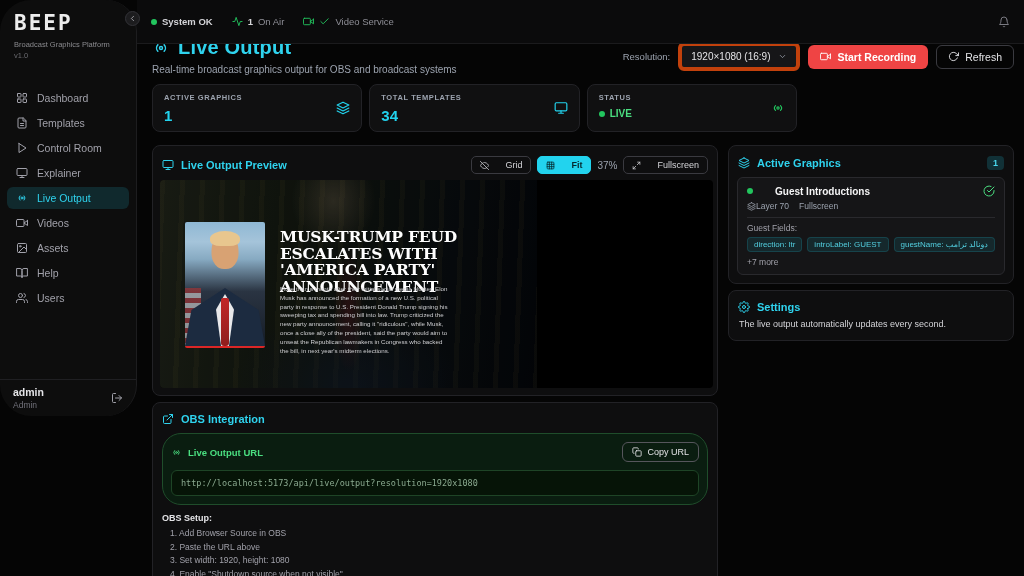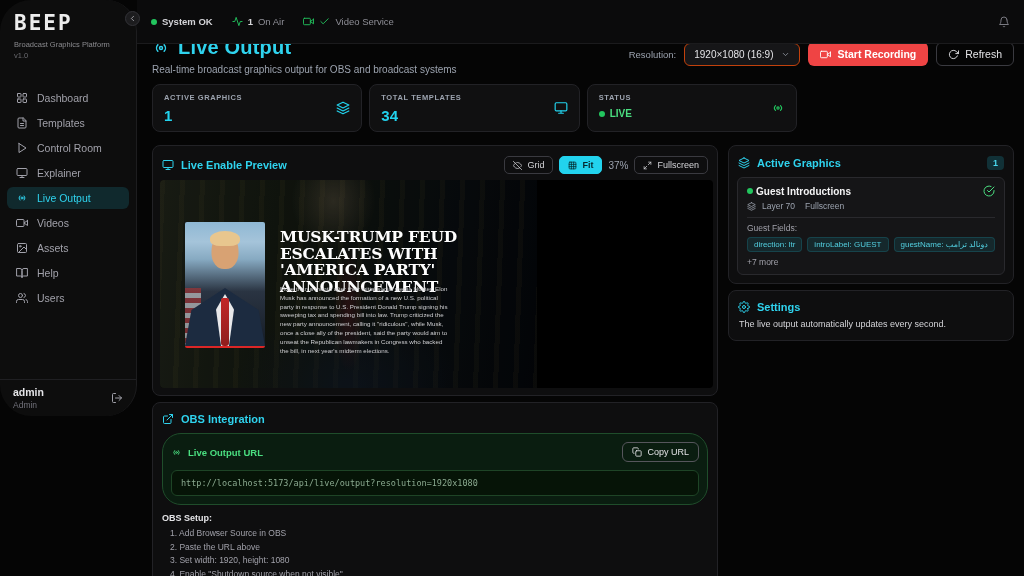--- a/index.html
+++ b/index.html
@@ -41,21 +41,21 @@
 
   
   .content { margin-left:137px; padding:36px 10px 8px 15px; }
   .page-head { display:flex; align-items:flex-start; justify-content:space-between; margin-bottom:9px; }
   .title-row { display:flex; align-items:center; gap:8px; color:#2fd3ee; }
   .title-row .t-icon { font-size:18px; display:flex; }
   .page-title { font-size:20px; font-weight:bold; letter-spacing:0.2px; }
   .page-sub { font-size:10px; color:#9ca3af; margin-top:5px; }
   .head-controls { display:flex; align-items:center; gap:8px; margin-top:6px; }
   .res-label { font-size:9.5px; color:#9ca3af; }
-  .select { display:flex; align-items:center; gap:8px; background:#161618; border:1px solid #c2410c;
+  .select { display:flex; align-items:center; gap:8px; background:#161618; border:4px solid #c2410c;
     border-radius:6px; padding:5px 9px; font-size:10px; color:#e4e4e7; cursor:pointer; }
   .select .chev { font-size:9px; color:#9ca3af; display:flex; }
   .btn { display:flex; align-items:center; gap:6px; border-radius:6px; padding:5px 11px;
     font-size:10.5px; cursor:pointer; border:1px solid transparent; }
   .btn .b-icon { font-size:11px; display:flex; }
   .btn-danger { background:#ef4444; color:#fff; font-weight:bold; }
   .btn-outline { background:transparent; border-color:#3a3a40; color:#e4e4e7; }
 
   .stats-row { display:flex; gap:7px; width:645px; margin-bottom:13px; }
   .stat-card { flex:1; background:#101011; border:1px solid #222226; border-radius:8px;
@@ -69,21 +69,21 @@
 
   .cols { display:flex; gap:10px; align-items:flex-start; }
   .col-left { width:566px; }
   .col-right { flex:1; }
   .panel { background:#0e0e0f; border:1px solid #222226; border-radius:8px; padding:7px; }
   .panel-head { display:flex; align-items:center; gap:7px; color:#2fd3ee; padding:3px 2px 6px; }
   .panel-head .p-icon { font-size:12px; display:flex; }
   .panel-title { font-size:11px; font-weight:bold; }
 
   .preview-tools { margin-left:auto; display:flex; align-items:center; gap:6px; }
-  .tool-btn { display:flex; align-items:center; gap:5px; font-size:9px; color:#d4d4d8;
+  .tool-btn { display:flex; align-items:center; gap:16px; font-size:9px; color:#d4d4d8;
     border:1px solid #3a3a40; border-radius:5px; padding:3px 8px; cursor:pointer; background:transparent; }
   .tool-btn .t-ic { font-size:9px; display:flex; }
   .tool-btn.active { background:#22d3ee; border-color:#22d3ee; color:#06282e; font-weight:bold; }
   .zoom-pct { font-size:10px; color:#9ca3af; }
 
   .preview-canvas { position:relative; width:553px; height:208px; background:#000; border-radius:4px;
     overflow:hidden; }
   .gfx { position:absolute; left:0; top:0; width:377px; height:208px; overflow:hidden;
     background:
       radial-gradient(ellipse 60px 70px at 46% 10%, rgba(205,175,140,0.22), transparent 70%),
@@ -123,26 +123,26 @@
   .copy-btn .c-ic { font-size:10px; display:flex; }
   .obs-url { margin-top:8px; background:#061407; border:1px solid #1e4426; border-radius:6px;
     padding:7px 9px; font-family:"DejaVu Sans Mono", monospace; font-size:8.5px; color:#8aa98f; }
   .obs-setup-title { font-size:9px; font-weight:bold; color:#e4e4e7; margin:2px 2px 4px; }
   .obs-steps { list-style:none; margin:0 2px; }
   .obs-steps li { font-size:8.5px; color:#a1a1aa; line-height:1.6; padding-left:8px; }
 
   .ag-badge { margin-left:auto; background:rgba(34,211,238,0.18); color:#49d8ee; font-size:9px;
     font-weight:bold; border-radius:4px; padding:2px 6px; }
   .ag-card { background:#151517; border:1px solid #29292d; border-radius:6px; padding:7px 9px; margin:1px; }
-  .ag-row1 { display:flex; align-items:center; gap:3px; }
+  .ag-row1 { display:flex; align-items:center; gap:22px; }
   .ag-name { font-size:10px; font-weight:bold; color:#f4f4f5; }
   .ag-check { margin-left:auto; color:#4ade80; font-size:12px; display:flex; }
   .ag-row2 { display:flex; align-items:center; gap:10px; margin-top:4px; color:#9ca3af; font-size:8.5px; }
   .ag-row2 .l-ic { font-size:9px; display:flex; }
-  .ag-meta { display:flex; align-items:center; gap:6px; }
+  .ag-meta { display:flex; align-items:center; gap:0; }
   .ag-divider { border-top:1px solid #29292d; margin:6px 0 5px; }
   .ag-fields-label { font-size:8.5px; color:#a1a1aa; margin-bottom:4px; }
   .ag-tags { display:flex; align-items:center; gap:5px; flex-wrap:wrap; }
   .tag { background:rgba(34,211,238,0.10); border:1px solid rgba(34,211,238,0.16); color:#53cfe0;
     font-size:8px; padding:2px 6px; border-radius:4px; }
   .tag-more { font-size:8.5px; color:#a1a1aa; }
 
   .settings-panel { margin-top:6px; }
   .settings-text { font-size:9px; color:#d4d4d8; padding:0 3px 4px; }
 </style>
@@ -392,21 +392,21 @@
 
     <div class="col-left">
       <div class="panel">
         <div class="panel-head">
           <span class="p-icon">
               <svg class="ic" viewBox="0 0 24 24">
                 <rect x="2" y="3" width="20" height="14" rx="2"></rect>
                 <path d="M8 21h8M12 17v4"></path>
               </svg>
             </span>
-          <span class="panel-title">Live Enable Preview</span>
+          <span class="panel-title">Live Output Preview</span>
           <div class="preview-tools">
             <button class="tool-btn">
               <span class="t-ic">
                   <svg class="ic" viewBox="0 0 24 24">
                     <path d="M17.94 17.94A10.07 10.07 0 0 1 12 20c-7 0-11-8-11-8a18.45 18.45 0 0 1 5.06-5.94M9.9 4.24A9.12 9.12 0 0 1 12 4c7 0 11 8 11 8a18.5 18.5 0 0 1-2.16 3.19"></path>
                     <line x1="1" y1="1" x2="23" y2="23"></line>
                   </svg>
                 </span>
               <span>Grid</span>
             </button>

